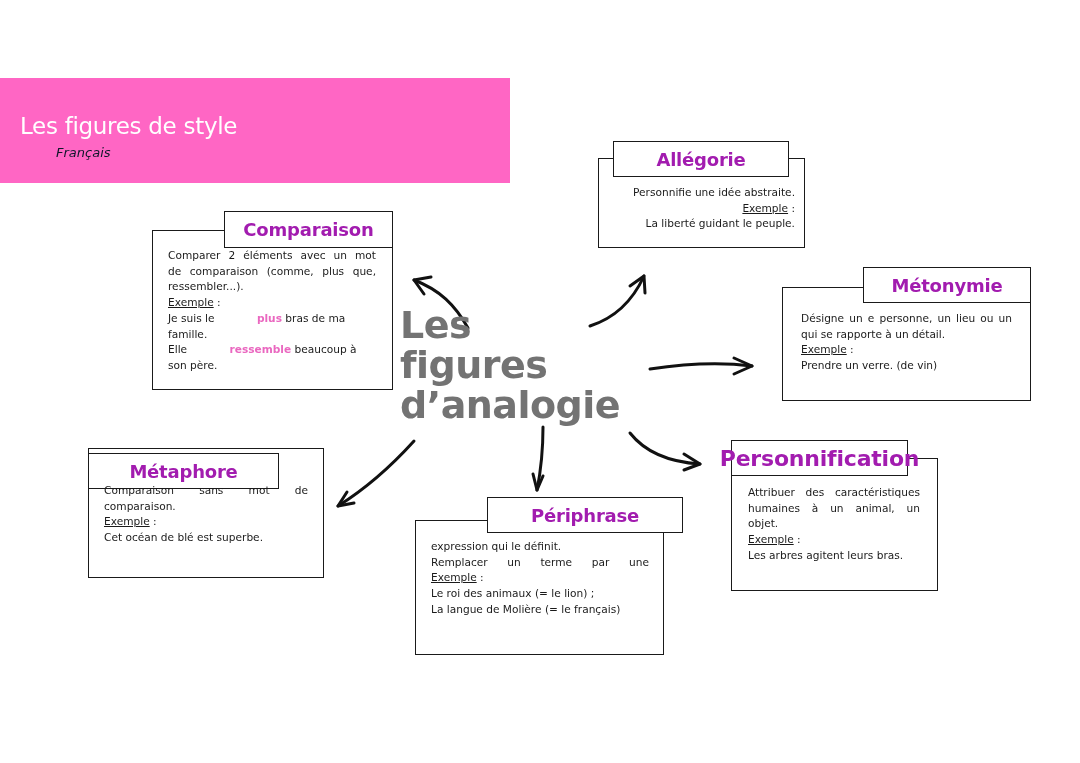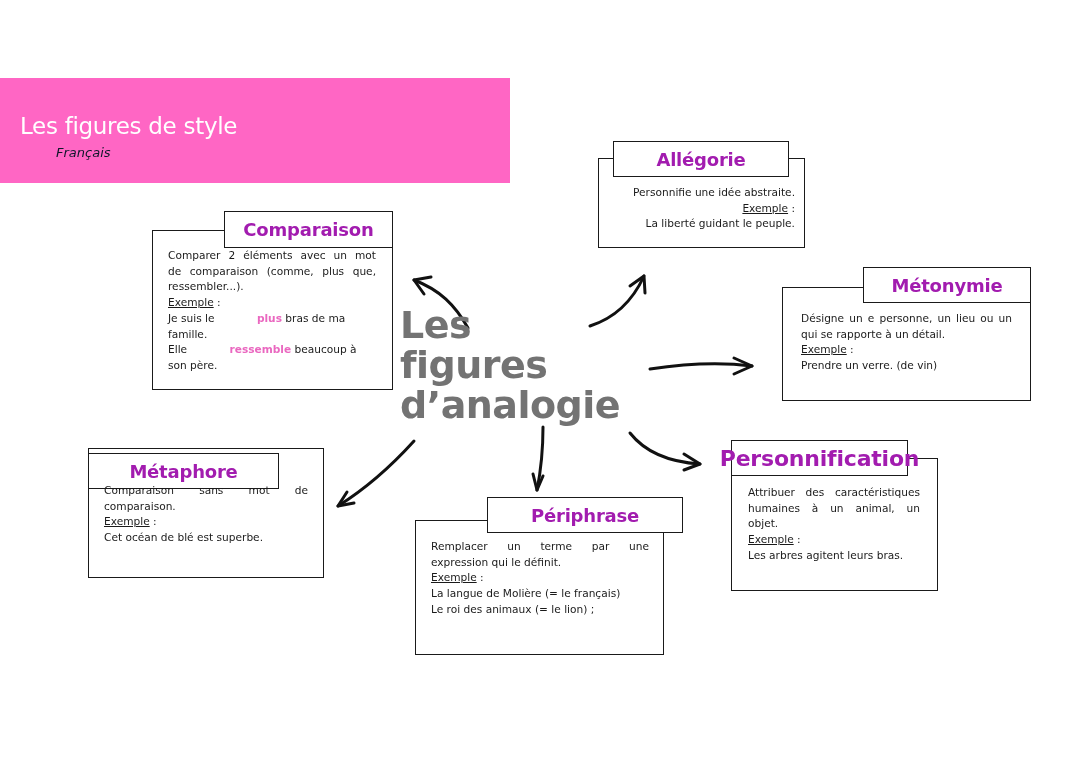--- a/index.html
+++ b/index.html
@@ -134,25 +134,25 @@
     <span class="line">comparaison.</span>
     <span class="line"><span class="u">Exemple</span> :</span>
     <span class="line">Cet océan de blé est superbe.</span>
   </div>
 </div>
 
 <div>
   <div class="card" style="left:415px; top:520px; width:249px; height:135px;"></div>
   <div class="tab" style="left:455px; top:497px; width:196px; height:36px;margin-left:32px;">Périphrase</div>
   <div class="body-text" style="left:431px; top:539px; width:218px;">
+    <span class="line">expression qui le définit.</span>
     <span class="line justify">Remplacer un terme par une</span>
-    <span class="line">expression qui le définit.</span>
     <span class="line"><span class="u">Exemple</span> :</span>
+    <span class="line">Le roi des animaux (= le lion) ;</span>
     <span class="line">La langue de Molière (= le français)</span>
-    <span class="line">Le roi des animaux (= le lion) ;</span>
   </div>
 </div>
 
 <div>
   <div class="card" style="left:731px; top:458px; width:207px; height:133px;"></div>
   <div class="tab" style="left:731px; top:440px; width:177px; height:36px; font-size:22px;">Personnification</div>
   <div class="body-text" style="left:748px; top:485px; width:172px;">
     <span class="line justify">Attribuer des caractéristiques</span>
     <span class="line justify">humaines à un animal, un</span>
     <span class="line">objet.</span>

